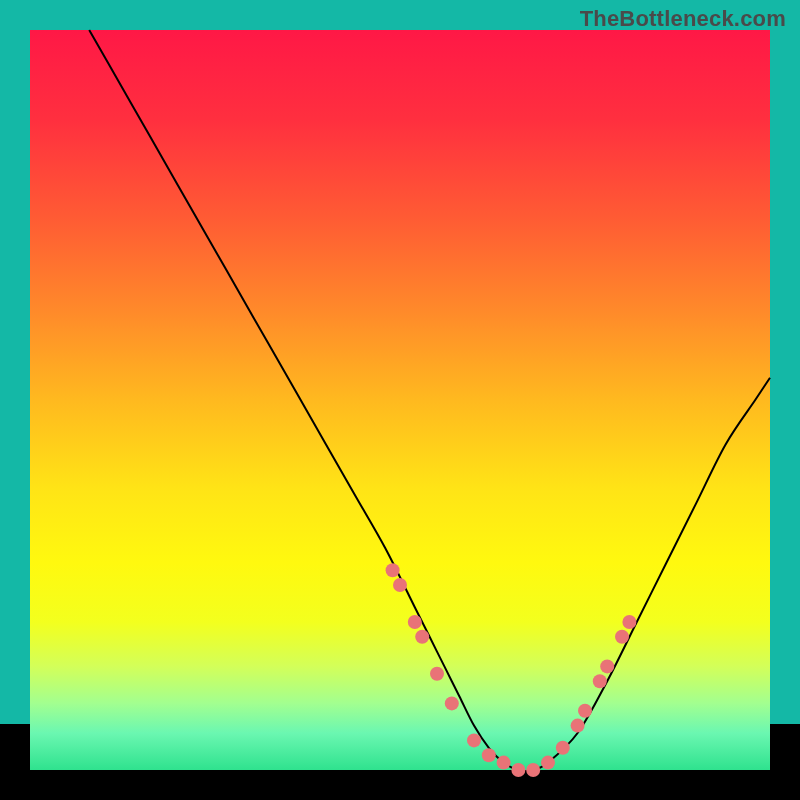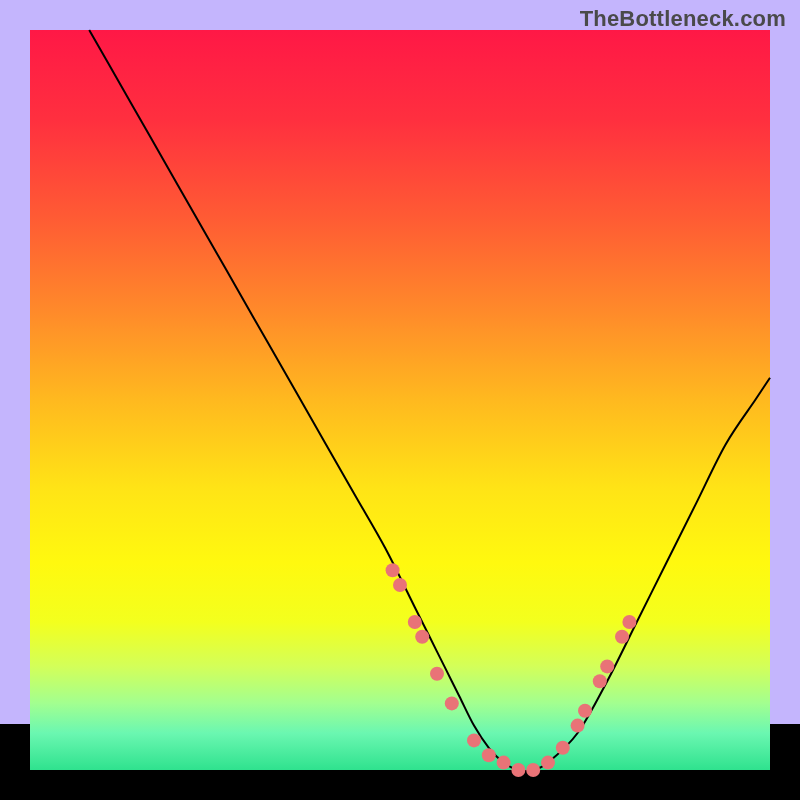--- a/index.html
+++ b/index.html
@@ -8,21 +8,21 @@
     width: 800px;
     height: 800px;
     background: #000;
     overflow: hidden;
     font-family: Arial, Helvetica, sans-serif;
   }
   .stage {
     position: relative;
     width: 800px;
     height: 724px;
-    background: #c4b5fd;
+    background: #14b8a6;
   }
   .watermark {
     position: absolute;
     top: 6px;
     right: 14px;
     color: #4a4a4a;
     font-size: 22px;
     font-weight: 600;
     letter-spacing: 0.2px;
     z-index: 5;

